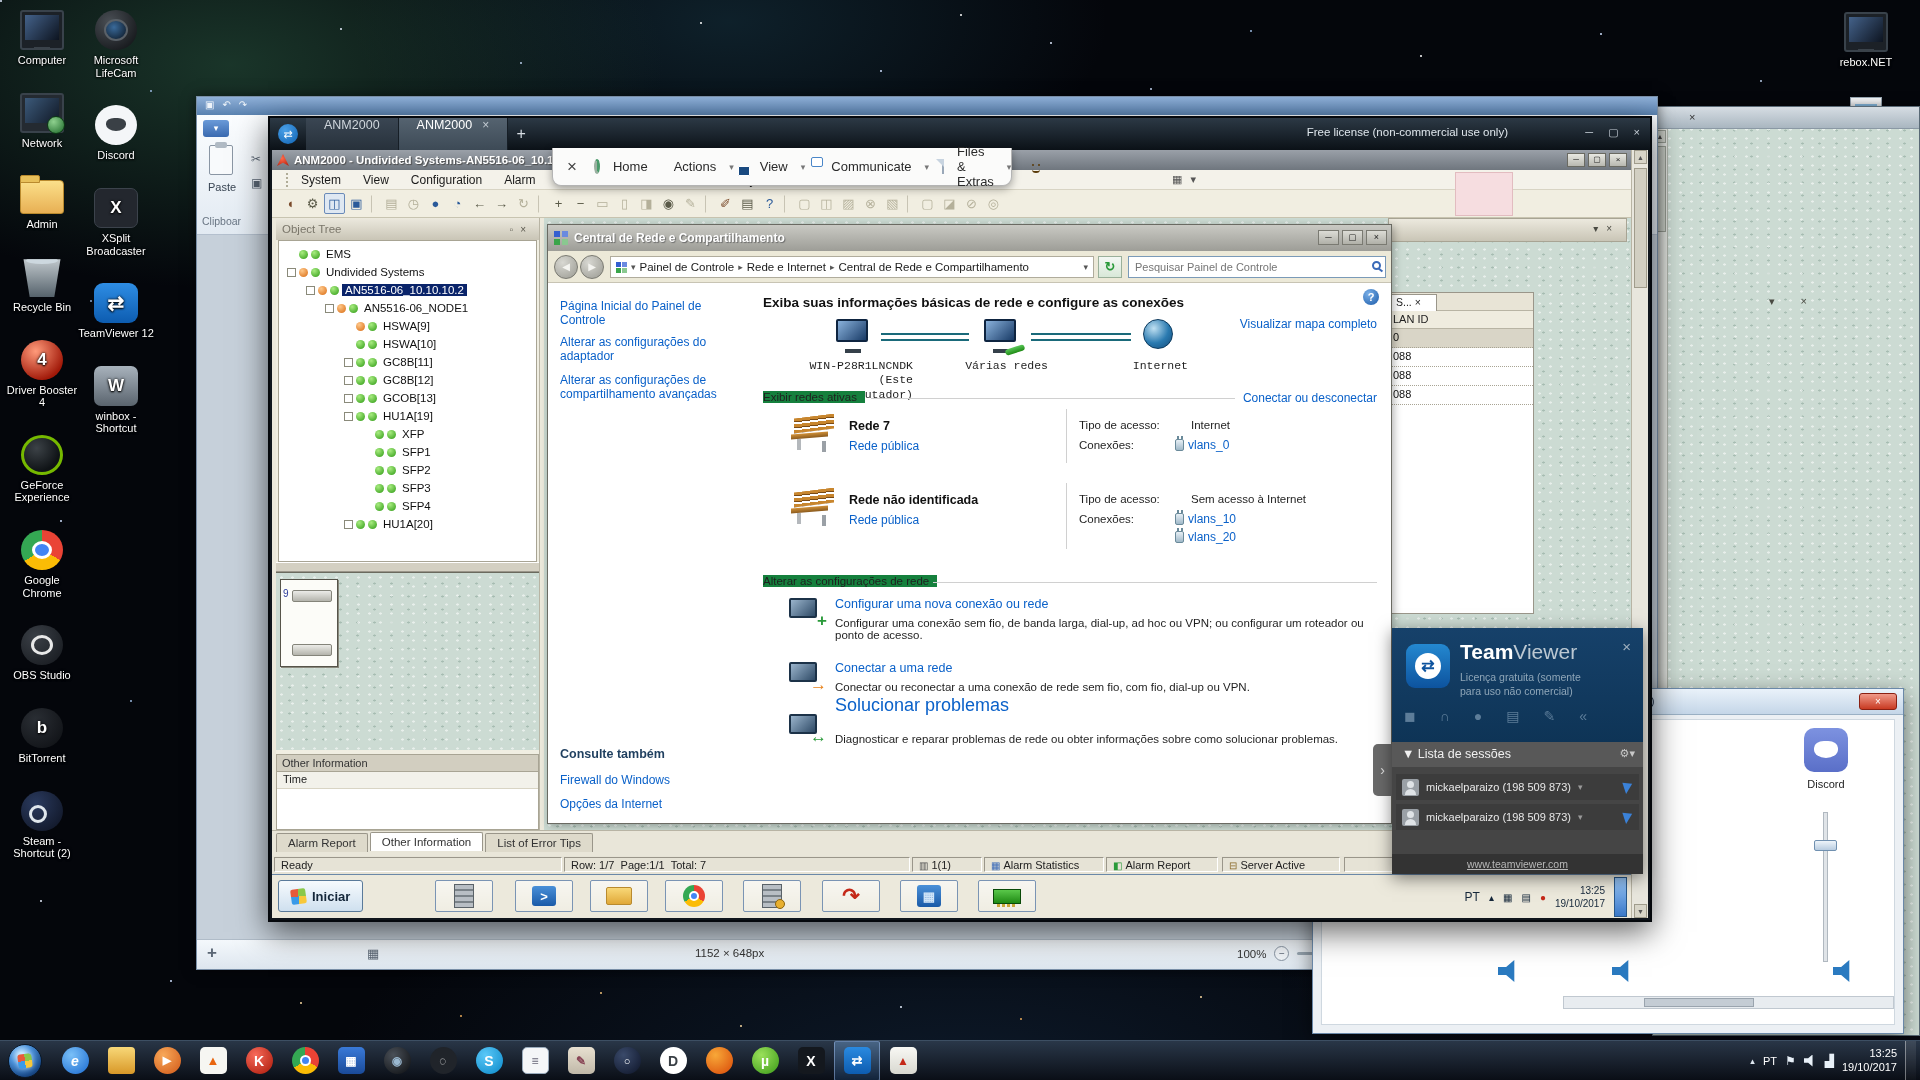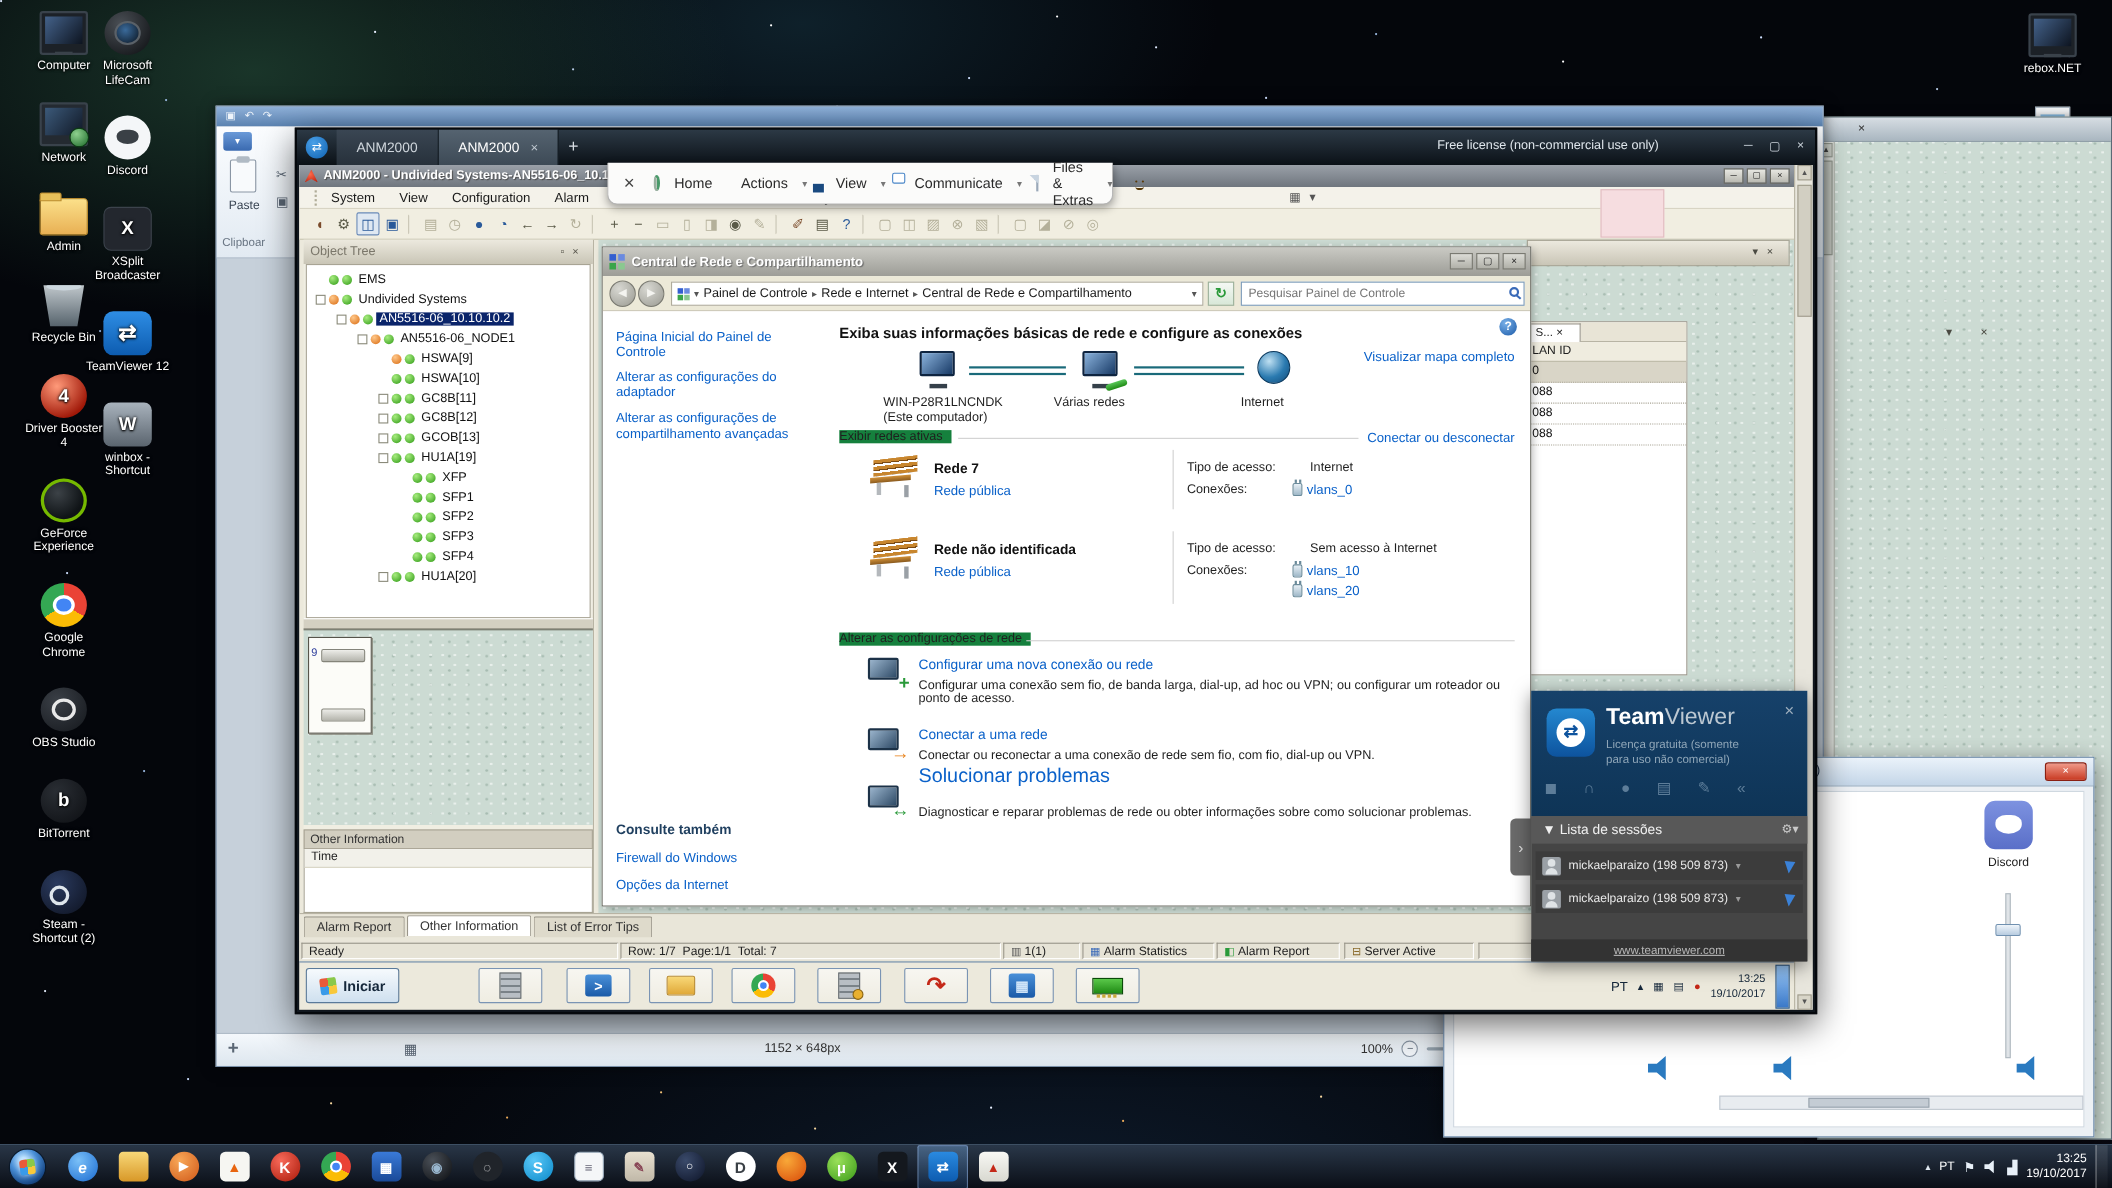--- a/index.html
+++ b/index.html
@@ -109,21 +109,21 @@
   .mx-slider{position:absolute;left:501px;top:92px;width:5px;height:150px;background:#e0e4e8;border:1px solid #b0b8c0;}
   .mx-knob{position:absolute;left:492px;top:120px;width:23px;height:11px;background:linear-gradient(#eef4fa,#b8cce0);border:1px solid #7090b0;border-radius:2px;}
   .spkb{position:absolute;width:24px;height:22px;background:#2a7ac0;clip-path:polygon(0 32%,34% 32%,68% 0,68% 100%,34% 68%,0 68%);}
   .mx-hs{position:absolute;left:241px;top:276px;width:331px;height:13px;background:#e8ecf0;border:1px solid #c0c8d0;}
   .mx-hs s{position:absolute;left:80px;top:1px;width:110px;height:9px;background:#c4ccd4;border:1px solid #9aa4ae;text-decoration:none;}
 
   
   .win-tv{left:268px;top:116px;width:1384px;height:806px;background:#10161d;border:2px solid #05080c;box-shadow:0 10px 30px rgba(0,0,0,.6);}
   .tv-tabbar{position:absolute;left:0;top:0;right:0;height:32px;background:linear-gradient(#2c3945,#0b1117);display:flex;align-items:stretch;}
   .tvlogo{width:20px;height:20px;margin:6px 8px;border-radius:50%;background:radial-gradient(circle at 35% 30%,#4aa0e8,#0f62b2);color:#fff;font-size:11px;text-align:center;line-height:20px;}
-  .tvtab{display:flex;align-items:center;gap:10px;padding:0 18px;font-size:12.5px;color:#cfd6dc;background:linear-gradient(#3a4653,#27313b);border-right:1px solid #161e26;}
+  .tvtab{display:flex;gap:10px;padding:0 18px;font-size:12.5px;color:#cfd6dc;background:linear-gradient(#3a4653,#27313b);border-right:1px solid #161e26;}
   .tvtab.active{background:linear-gradient(#556370,#3d4a56);color:#fff;}
   .tvtab .x{color:#c2cad2;font-size:12px;}
   .tvplus{width:26px;display:flex;align-items:center;justify-content:center;color:#d8dee4;font-size:16px;}
   .tv-license{position:absolute;right:142px;top:8px;font-size:11.5px;color:#dfe6ec;}
   .tv-btns{position:absolute;right:10px;top:8px;display:flex;gap:15px;color:#c8d0d8;font-size:11px;}
   .tv-remote{position:absolute;left:2px;top:32px;width:1359px;height:768px;background:#ece9dc;overflow:hidden;}
   .tv-scroll{position:absolute;right:2px;top:32px;width:17px;height:768px;background:#e8e6dd;border-left:1px solid #b8b4a4;}
   .tv-scroll i{position:absolute;left:2px;width:13px;height:14px;background:#d8d5c8;border:1px solid #a09c8c;font-style:normal;font-size:7px;line-height:13px;text-align:center;color:#555;}
   .tv-scroll s{position:absolute;left:2px;top:18px;width:13px;height:120px;background:#d2cfc2;border:1px solid #a09c8c;text-decoration:none;}
 
@@ -222,21 +222,21 @@
   .nc-side a, .bluelink{color:#0a61c9;text-decoration:none;font-size:12px;cursor:pointer;}
   .nc-pane{position:absolute;left:215px;top:12px;right:14px;height:540px;}
   .nc-h1{font-size:13.5px;font-weight:bold;color:#111;}
   .maplink{position:absolute;right:0;top:22px;}
   .map-pc{position:absolute;width:40px;height:36px;}
   .map-pc i{position:absolute;left:3px;top:0;width:32px;height:23px;background:linear-gradient(135deg,#8ab2dc,#183a66);border:2px solid #0e2440;border-radius:2px;}
   .map-pc s{position:absolute;left:12px;bottom:2px;width:16px;height:4px;background:#35404a;text-decoration:none;}
   .map-pc.vr::after{content:"";position:absolute;right:-4px;bottom:2px;width:20px;height:6px;background:linear-gradient(#5ac85a,#1f8a14);border-radius:3px;transform:rotate(-18deg);}
   .globe{position:absolute;width:30px;height:30px;border-radius:50%;background:radial-gradient(circle at 35% 30%,#bfe0f2,#2a7ab0 55%,#134a78);border:1px solid #0d3a5e;}
   .conn{position:absolute;height:8px;border-top:2px solid #1a6a7a;border-bottom:2px solid #1a6a7a;}
-  .maplab{position:absolute;text-align:left;font-size:11.5px;color:#1f1f1f;line-height:1.25;}
+  .maplab{position:absolute;text-align:right;font-size:11.5px;color:#1f1f1f;line-height:1.25;font-family:Liberation Mono, monospace;}
   .secline{position:absolute;border-top:1px solid #d0d0d0;left:0;right:0;}
   .seclab{position:absolute;font-size:11.5px;color:#1f1f1f;background:#15803d;padding-right:8px;}
   .vdiv{position:absolute;width:1px;background:#d0d0d0;}
   .bench{position:relative;width:48px;height:36px;}
   .bench i{position:absolute;left:7px;right:1px;top:1px;height:15px;transform:skewY(-7deg);
     background:repeating-linear-gradient(180deg,#c8862e 0 3px,#7a4a14 3px 4px,rgba(0,0,0,0) 4px 6px);}
   .bench u{position:absolute;left:4px;right:7px;top:18px;height:5px;background:linear-gradient(#d09038,#8a5a1e);transform:skewY(-5deg);text-decoration:none;}
   .bench s{position:absolute;left:10px;top:24px;width:4px;height:11px;background:#b4b8bc;box-shadow:25px 2px 0 #9aa0a6;text-decoration:none;}
   .netname{font-weight:bold;font-size:12.5px;color:#111;}
   .plug{display:inline-block;width:9px;height:12px;border:1px solid #6a8a9a;background:linear-gradient(#e8f0f6,#9fb8c8);border-radius:2px;margin-right:4px;vertical-align:-2px;position:relative;}
@@ -333,21 +333,21 @@
   .spk{width:13px;height:12px;background:#e8f0f8;clip-path:polygon(0 32%,34% 32%,68% 0,68% 100%,34% 68%,0 68%);}
   .trayclock{text-align:right;line-height:1.25;}
   .showdesk{width:11px;height:40px;border-left:1px solid rgba(255,255,255,.4);background:linear-gradient(rgba(255,255,255,.1),rgba(255,255,255,.02));}
 </style>
 </head>
 <body>
 
 <div class="stage">
   <div class="stars"></div>
 
-  <div class="dcol" style="left:4px;top:10px;margin-left:16px;">
+  <div class="dcol" style="left:4px;top:10px;">
 
       <div class="dicon">
         <span class="art monitor">
           <b></b>
         </span>
         <span class="dlabel">Computer</span>
       </div>
 
       <div class="dicon">
         <span class="art network">

